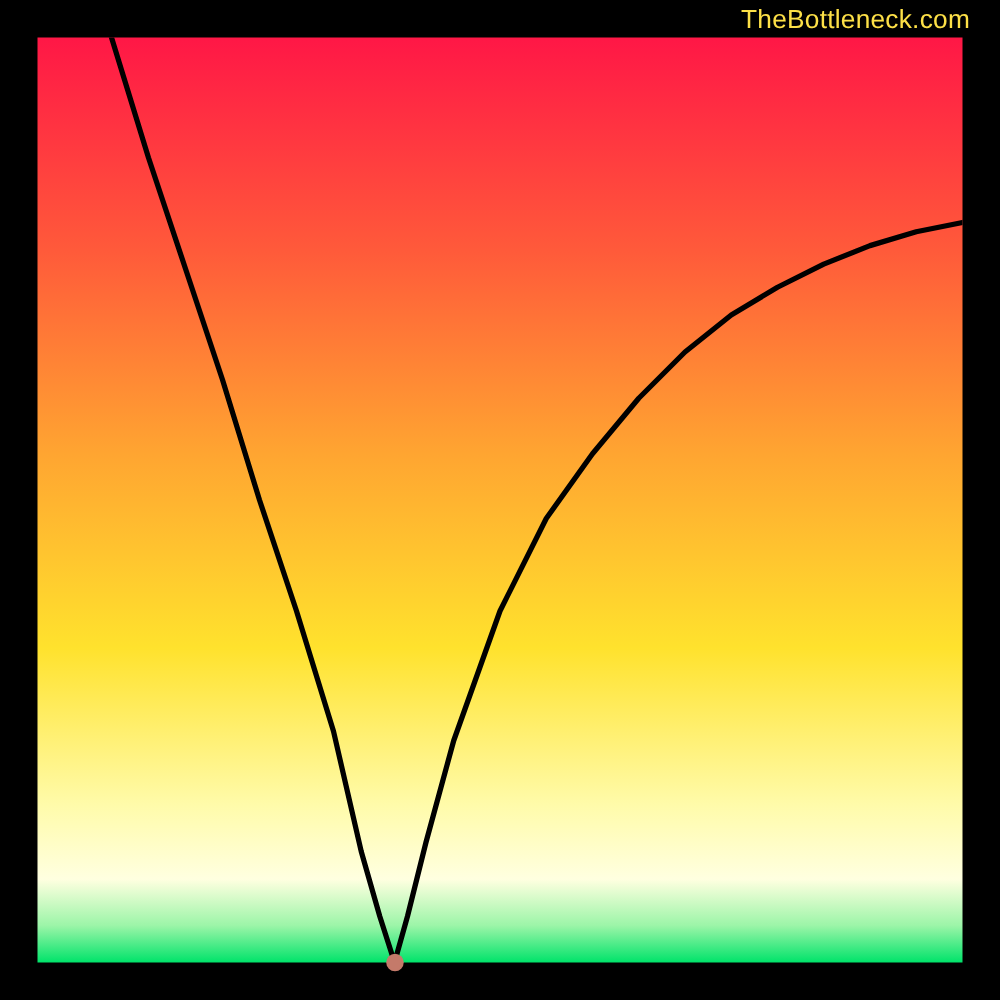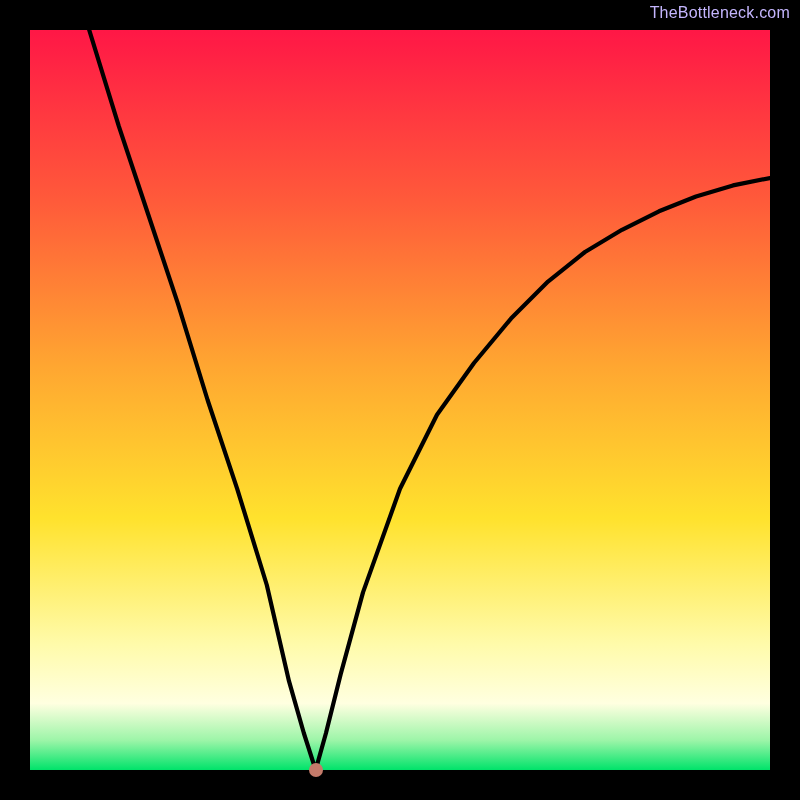--- a/index.html
+++ b/index.html
@@ -7,23 +7,23 @@
     width: 800px;
     height: 800px;
     background: #000;
     position: relative;
     overflow: hidden;
     font-family: Arial, Helvetica, sans-serif;
   }
   .watermark {
     position: absolute;
     top: 4px;
-    right: 10px;
-    color: #c4b5fd;
-    font-size: 16px;
+    right: 24px;
+    color: #fde047;
+    font-size: 21px;
     z-index: 10;
     letter-spacing: 0.2px;
   }
   .plot-area {
     position: absolute;
     left: 30px;
     top: 30px;
     width: 740px;
     height: 740px;
     background: linear-gradient(

